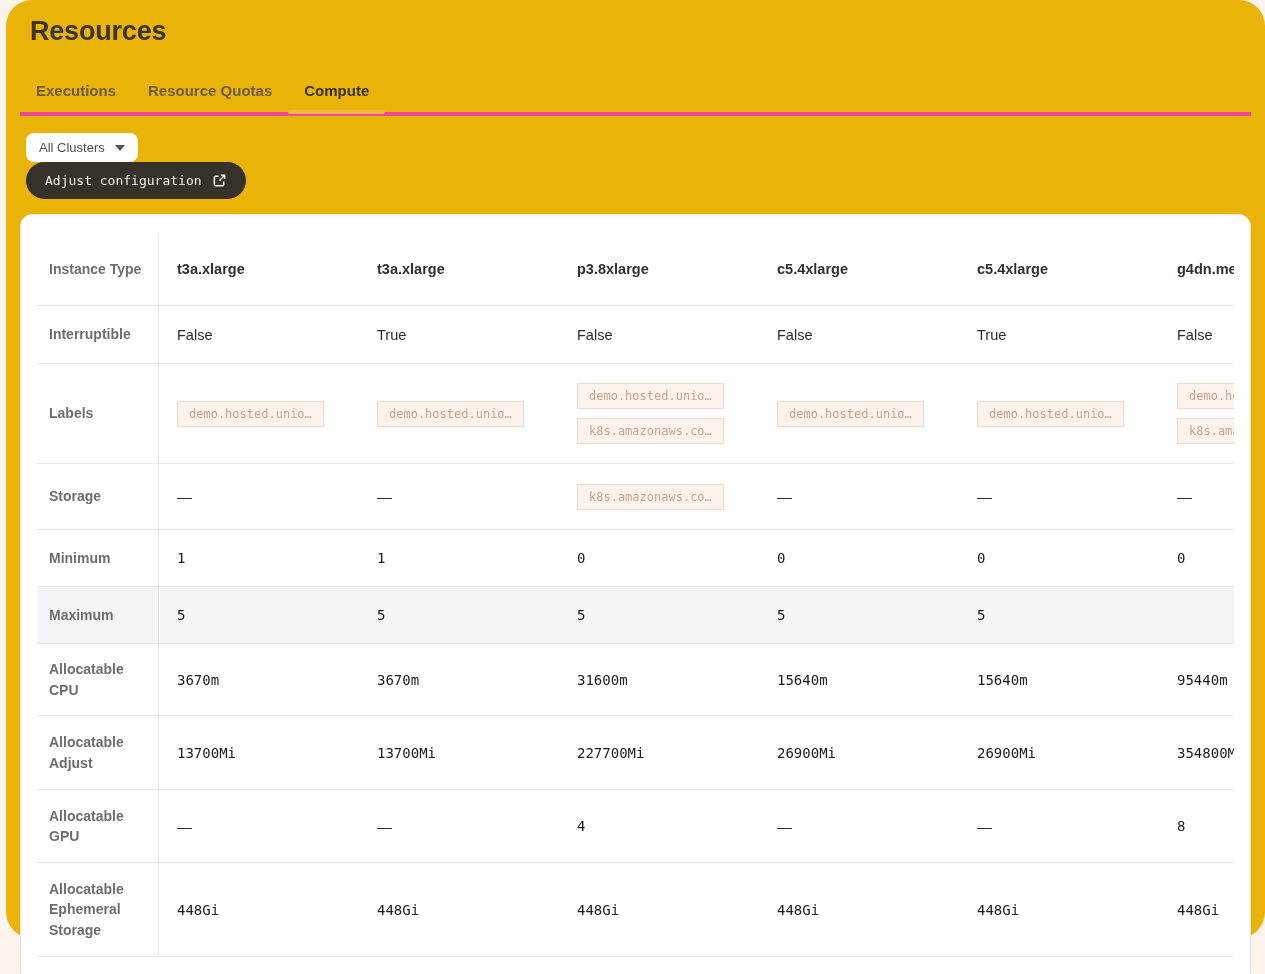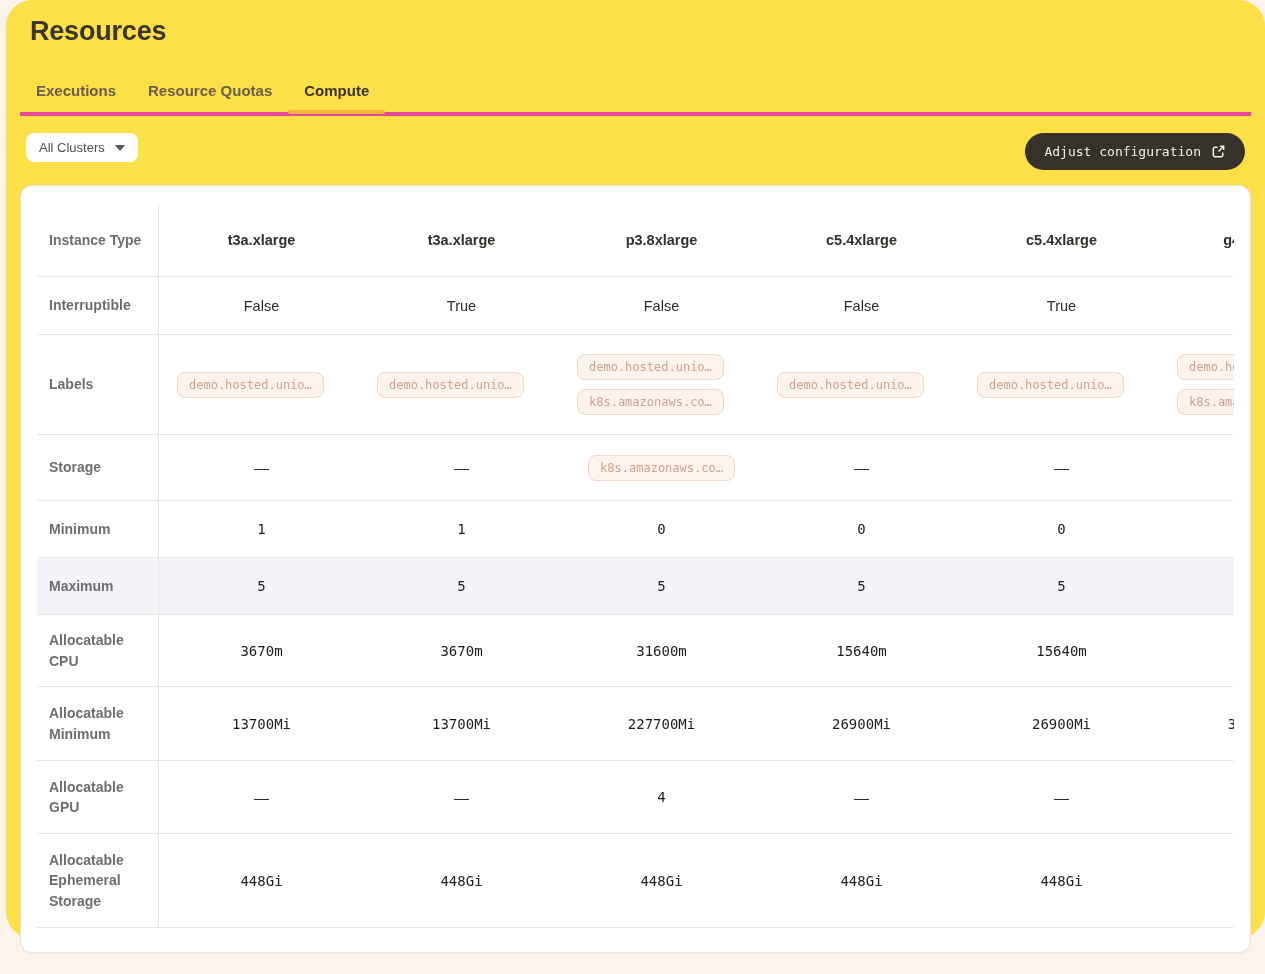--- a/index.html
+++ b/index.html
@@ -1,32 +1,32 @@
 <!DOCTYPE html>
 <html><head>
 <meta charset="utf-8">
 <style>
   * { margin:0; padding:0; box-sizing:border-box; }
   html,body { width:1265px; height:974px; overflow:hidden;
     font-family:"Liberation Sans", sans-serif; background:#fbf3ec; }
   .panel { position:absolute; left:6px; top:0; width:1259px; height:938px;
-    background:#fde047; border-radius:26px; padding:14px 14px 0 14px; }
+    background:#eab308; border-radius:26px; padding:14px 14px 0 14px; }
   .page-title { font-size:27px; font-weight:600; color:#3a352d; letter-spacing:-0.2px;
     margin:2px 0 0 10px; }
   
   .tabs { display:flex; align-items:flex-end; margin-top:35px; height:34px;
     border-bottom:4px solid #ec4899; }
   .tab { position:relative; padding:0 16px 13px 16px; font-size:15px; font-weight:600;
     color:#6b5d4a; cursor:pointer; }
   .tab.active { color:#38322a; }
   .tab.active::after { content:""; position:absolute; left:0; right:0; bottom:-2px;
     height:4px; border-radius:2px; background:#f5b63c; }
   
   .filter-row { display:flex; justify-content:space-between; align-items:flex-start;
-    margin-top:17px; padding:0 6px; }
+    margin-top:17px; padding:0 6px;flex-direction:column; }
   .cluster-dd { display:flex; align-items:center; gap:10px; height:29px; padding:0 13px;
     background:#ffffff; border:none; border-radius:8px; font-size:13px; color:#4f4f4f;
     font-family:"Liberation Sans", sans-serif; cursor:pointer; }
   .caret { width:0; height:0; border-left:5px solid transparent;
     border-right:5px solid transparent; border-top:6px solid #555; margin-top:1px; }
   .adjust-btn { display:flex; align-items:center; gap:10px; height:37px; padding:0 19px;
     background:#36322a; color:#f4f1ea; border:none; border-radius:19px;
     font-family:"DejaVu Sans Mono", monospace; font-size:13px; cursor:pointer; }
   .adjust-btn svg { display:block; }
   
@@ -34,28 +34,28 @@
     border:1px solid #e4e4e2; border-radius:12px; padding:18px 16px 26px 16px;
     box-shadow:0 1px 2px rgba(0,0,0,0.04); }
   .twrap { position:relative; width:1197px; height:724px; overflow:hidden; }
   .vline { position:absolute; left:121px; top:0; bottom:0; width:1px;
     background:#e6e6e4; z-index:2; }
   .trow { display:grid; grid-template-columns:121px repeat(6,200px); width:1321px;
     border-bottom:1px solid #e7e7e5; align-items:center; }
   .trow.hl { background:#f2f4f8; }
   .tlabel { font-size:14px; font-weight:700; color:#6e6e72; line-height:1.45;
     padding:8px 10px 8px 12px; }
-  .tcell { padding:8px 12px 8px 19px; font-size:14.5px; color:#2b2b2b;text-align:center; }
+  .tcell { padding:8px 12px 8px 19px; font-size:14.5px; color:#2b2b2b; }
   .tcell.head { font-weight:700; color:#33302b; white-space:nowrap; }
   .tcell.mono { font-family:"DejaVu Sans Mono", monospace; font-size:14px; color:#1c1c1c;
     white-space:nowrap; }
   .tcell.dash { font-size:15px; color:#2b2b2b; }
   .chips { display:flex; flex-direction:column; gap:9px; align-items:flex-start; }
   .chip { display:inline-block; font-family:"DejaVu Sans Mono", monospace; font-size:12px;
-    color:#c9a48e; background:#fdf2ec; border:1px solid #eed9cb; border-radius:8px;
+    color:#c9a48e; background:#fdf2ec; border:1px solid #eed9cb; border-radius:0;
     padding:5px 11px; white-space:nowrap; }
 </style>
 </head>
 <body>
 
 <div class="panel">
   <h1 class="page-title">Resources</h1>
 
   <div class="tabs">
     <div class="tab">Executions</div>
@@ -175,21 +175,21 @@
         <div class="tlabel">Allocatable CPU</div>
         <div class="tcell mono">3670m</div>
         <div class="tcell mono">3670m</div>
         <div class="tcell mono">31600m</div>
         <div class="tcell mono">15640m</div>
         <div class="tcell mono">15640m</div>
         <div class="tcell mono">95440m</div>
       </div>
 
       <div class="trow" style="min-height:74px">
-        <div class="tlabel">Allocatable Minimum</div>
+        <div class="tlabel">Allocatable Adjust</div>
         <div class="tcell mono">13700Mi</div>
         <div class="tcell mono">13700Mi</div>
         <div class="tcell mono">227700Mi</div>
         <div class="tcell mono">26900Mi</div>
         <div class="tcell mono">26900Mi</div>
         <div class="tcell mono">354800Mi</div>
       </div>
 
       <div class="trow" style="min-height:73px">
         <div class="tlabel">Allocatable GPU</div>

